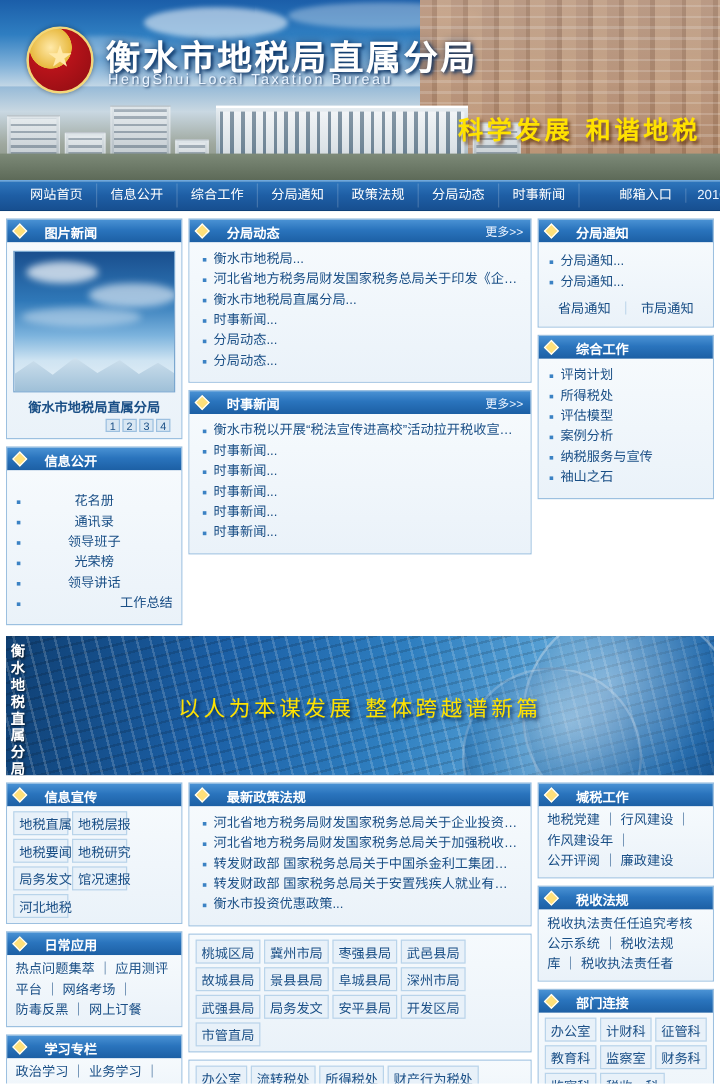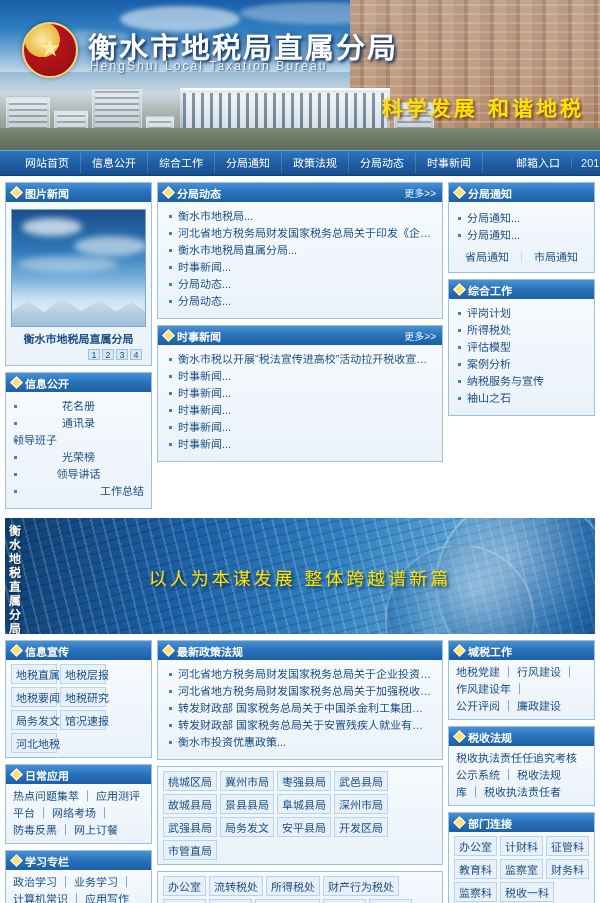--- a/index.html
+++ b/index.html
@@ -115,21 +115,21 @@
   .col-l{ width:148px; }
   .col-m{ width:286px; }
   .col-r{ width:148px; }
 
   .box{ margin-bottom:6px; border:1px solid #9cc0e0; background:#fff; }
   .box-h{
     height:19px; display:flex; align-items:center; justify-content:space-between;
     background:linear-gradient(180deg,#4a92d4 0%,#2a74bd 45%,#1c5fa4 100%);
     color:#fff; font-weight:bold; font-size:11px; padding:0 6px;
   }
-  .box-h .ht{ display:flex; align-items:center; gap:4px; }
+  .box-h .ht{ display:flex; align-items:center; gap:16px; }
   .box-h .ico{
     width:9px; height:9px; background:#ffe07a; border:1px solid #fff;
     transform:rotate(45deg); display:inline-block;
   }
   .box-h .more{ font-size:10px; font-weight:normal; color:#eaf3ff; cursor:pointer; }
   .box-b{ padding:5px 7px; background:linear-gradient(180deg,#f6fafd,#eaf2f9); }
 
   ul.lst{ margin:0; padding:0; list-style:none; }
   ul.lst li{
     line-height:17px; padding-left:10px; position:relative;
@@ -297,25 +297,25 @@
         </div>
       </div>
 
       <div class="box">
         <div class="box-h">
           <span class="ht">
               <i class="ico"></i>
             <span>信息公开</span>
           </span>
         </div>
-        <div class="box-b" style="padding:6px 7px 8px;">
+        <div class="box-b" style="padding:18px 7px 8px;">
           <ul class="lst">
             <li class="clickable" style="text-align:center;padding-left:0;">花名册</li>
             <li class="clickable" style="text-align:center;padding-left:0;font-family:Liberation Serif, serif;">通讯录</li>
-            <li class="clickable" style="text-align:left;padding-left:0;">领导班子</li>
+            <li class="clickable" style="text-align:center;padding-left:0;">领导班子</li>
             <li class="clickable" style="text-align:center;padding-left:0;">光荣榜</li>
             <li class="clickable" style="text-align:center;padding-left:0;">领导讲话</li>
             <li class="clickable" style="text-align:right;padding-left:0;">工作总结</li>
           </ul>
         </div>
       </div>
 
     </div>
 
     <div class="col-m">

